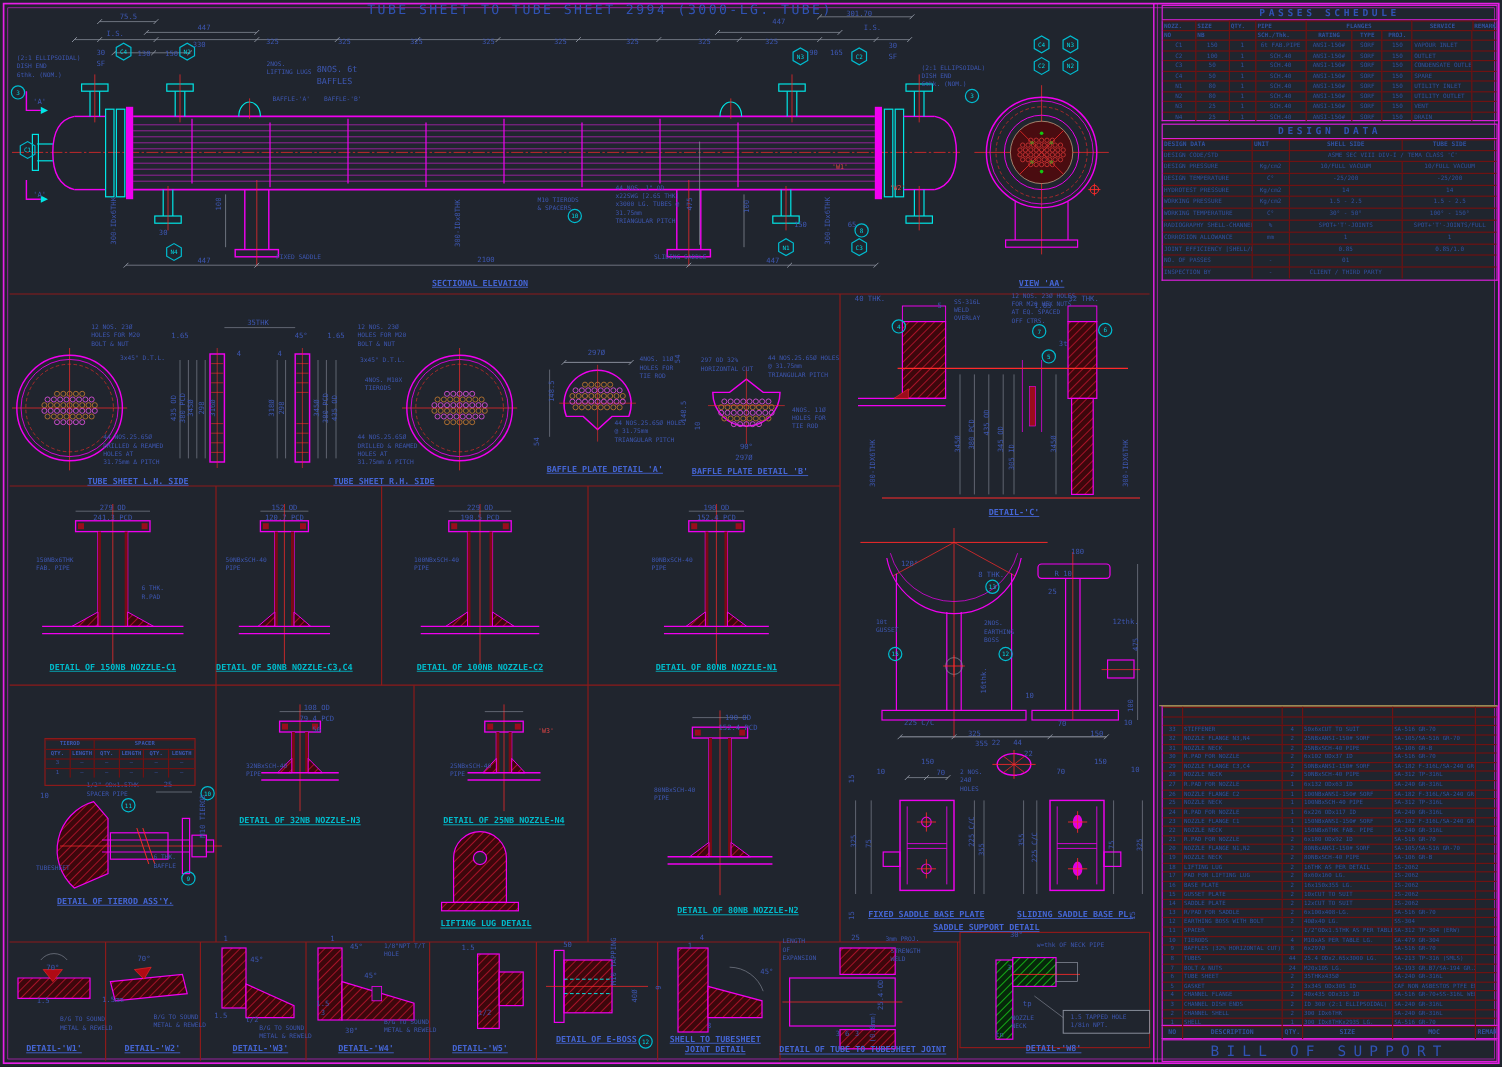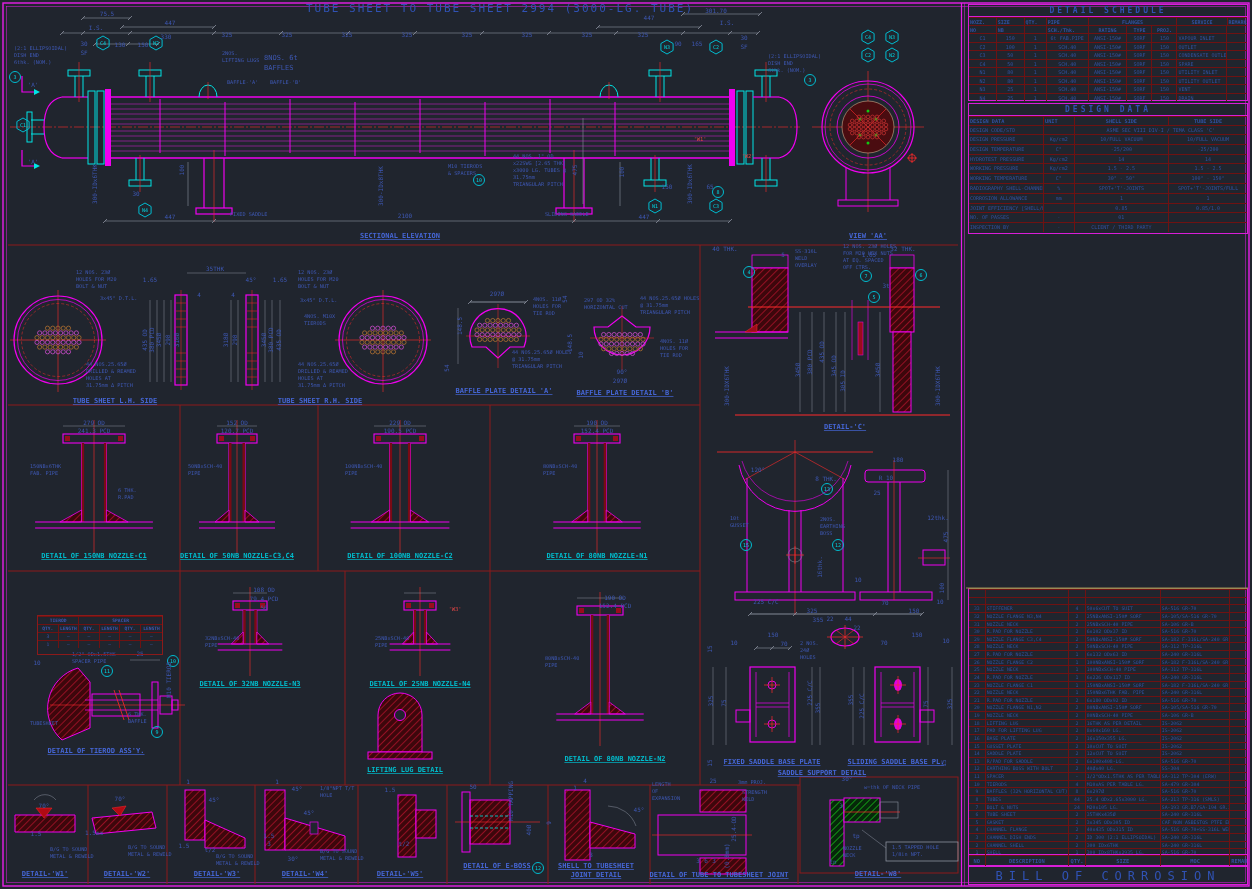--- a/index.html
+++ b/index.html
@@ -1219,21 +1219,21 @@
         <text x="856" y="838" class="a-d" text-anchor="middle">tp</text>
         <text x="843" y="850" class="a-n" text-anchor="start">NOZZLE</text>
         <text x="843" y="857" class="a-n" text-anchor="start">NECK</text>
         <text x="833" y="864" class="a-d" text-anchor="middle">tn</text>
         <text x="878" y="876" class="a-lb" text-anchor="middle">DETAIL-'W8'</text>
         <text x="892" y="849" class="a-n" text-anchor="start">1.5 TAPPED HOLE</text>
         <text x="892" y="856" class="a-n" text-anchor="start">1/8in NPT.</text>
       </g>
 </svg>
 
-<div class="panel ptitle" style="left:968px;top:4px;width:280px;height:13px;font-size:8px;line-height:12px;">DETAIL SCHEDULE</div>
+<div class="panel ptitle" style="left:968px;top:4px;width:280px;height:13px;font-size:8px;line-height:12px;">PASSES SCHEDULE</div>
 <div class="panel tbl ns" style="left:968px;top:17px;width:280px;height:84px;">
   <div class="tr hdr" style="height:8px;font-size:5px;line-height:8px;">
     <div class="td" style="width:10%">NOZZ.</div>
     <div class="td" style="width:10%">SIZE</div>
     <div class="td" style="width:8%">QTY.</div>
     <div class="td" style="width:15%">PIPE</div>
     <div class="td" style="width:32%;text-align:center">FLANGES</div>
     <div class="td" style="width:18%;text-align:center">SERVICE</div>
     <div class="td" style="width:7%">REMARKS</div>
   </div>
@@ -1704,21 +1704,21 @@
 <div class="panel tbl bom" style="left:968px;top:855px;width:280px;height:11px;">
   <div class="tr hdr" style="height:11px;font-size:5.4px;line-height:11px;">
     <div class="td" style="width:6%;text-align:center">NO</div>
     <div class="td" style="width:30%;text-align:center">DESCRIPTION</div>
     <div class="td" style="width:6%;text-align:center">QTY.</div>
     <div class="td" style="width:27%;text-align:center">SIZE</div>
     <div class="td" style="width:25%;text-align:center">MOC</div>
     <div class="td" style="width:6%;text-align:center">REMARKS</div>
   </div>
 </div>
-<div class="bigtitle" style="left:968px;top:866px;width:280px;height:19px;line-height:18px;">BILL OF CORROSION</div>
+<div class="bigtitle" style="left:968px;top:866px;width:280px;height:19px;line-height:18px;">BILL OF SUPPORT</div>
 
 <div class="panel tbl tie" style="left:37px;top:615px;width:126px;height:40px;border:1px solid #8c1a1a;">
   <div class="tr hdr" style="height:8px;">
     <div class="td" style="width:33.3%;text-align:center">TIEROD</div>
     <div class="td" style="width:66.7%;text-align:center">SPACER</div>
   </div>
   <div class="tr hdr" style="height:8px;">
     <div class="td" style="width:16.6%;text-align:center">QTY.</div>
     <div class="td" style="width:16.6%;text-align:center">LENGTH</div>
     <div class="td" style="width:16.6%;text-align:center">QTY.</div>

